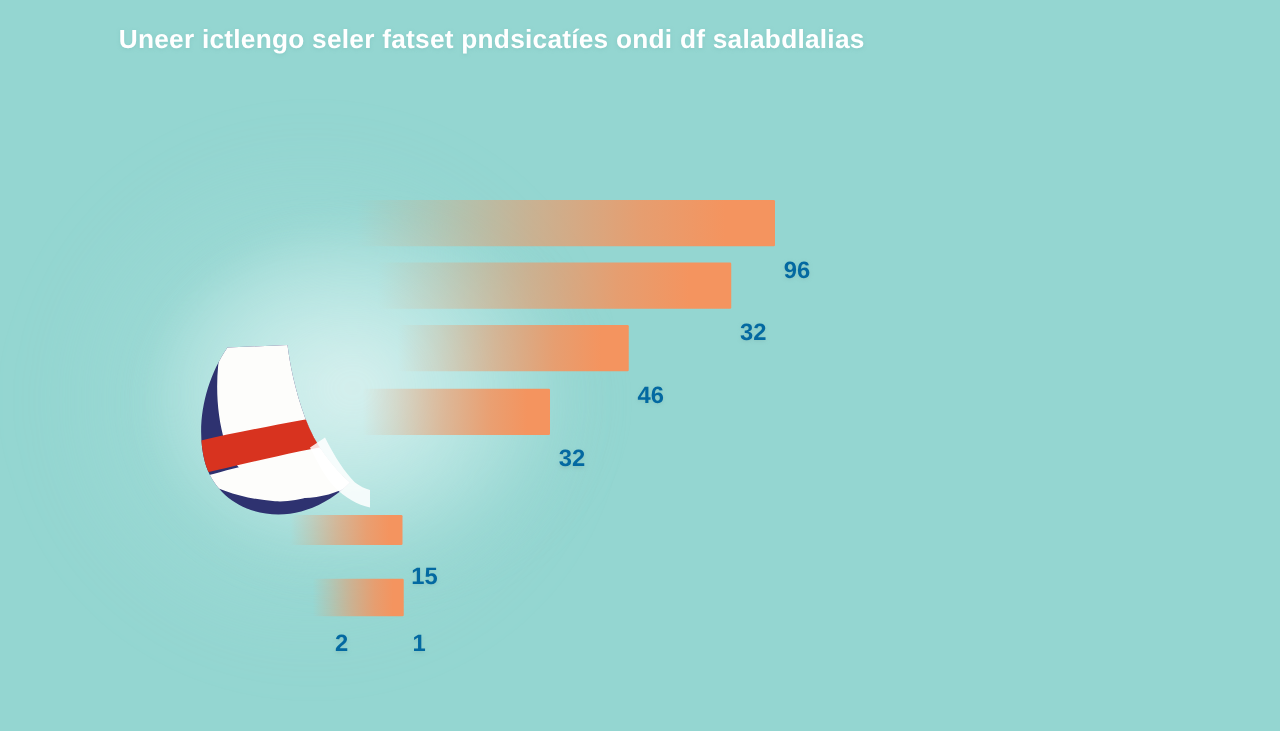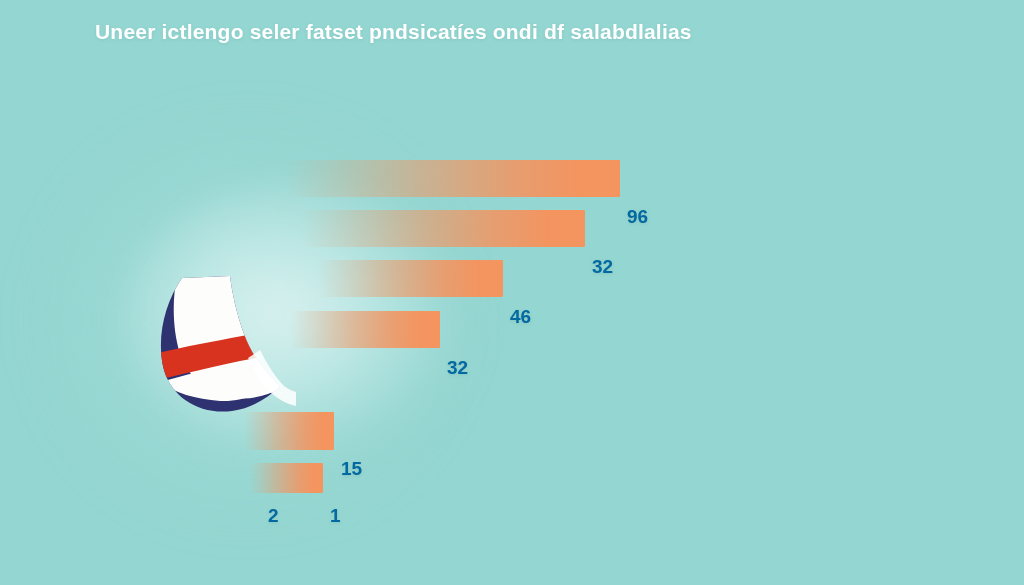--- a/index.html
+++ b/index.html
@@ -164,21 +164,21 @@
         <span class="bar-label outside">32</span>
       </div>
       <div class="bar-row" style="left: 318px; top: 260px; width: 185px; height: 37px;">
         <div class="bar-fill" style="background: linear-gradient(to right, rgba(244, 148, 95, 0) 0%, rgba(244, 148, 95, 0.22) 18%, rgba(244, 148, 95, 0.55) 42%, rgba(244, 148, 95, 0.85) 68%, rgb(244, 148, 95) 88%, rgb(244, 148, 95) 100%);"></div>
         <span class="bar-label outside">46</span>
       </div>
       <div class="bar-row" style="left: 290px; top: 311px; width: 150px; height: 37px;">
         <div class="bar-fill" style="background: linear-gradient(to right, rgba(244, 148, 95, 0) 0%, rgba(244, 148, 95, 0.22) 18%, rgba(244, 148, 95, 0.55) 42%, rgba(244, 148, 95, 0.85) 68%, rgb(244, 148, 95) 88%, rgb(244, 148, 95) 100%);"></div>
         <span class="bar-label outside">32</span>
       </div>
-      <div class="bar-row" style="left: 244px; top: 412px; width: 90px; height: 38px;">
+      <div class="bar-row" style="left: 232px; top: 412px; width: 90px; height: 24px;">
         <div class="bar-fill" style="background: linear-gradient(to right, rgba(244, 148, 95, 0) 0%, rgba(244, 148, 95, 0.22) 18%, rgba(244, 148, 95, 0.55) 42%, rgba(244, 148, 95, 0.85) 68%, rgb(244, 148, 95) 88%, rgb(244, 148, 95) 100%);"></div>
         <span class="bar-label outside">15</span>
       </div>
       <div class="bar-row" style="left: 250px; top: 463px; width: 73px; height: 30px;">
         <div class="bar-fill" style="background: linear-gradient(to right, rgba(244, 148, 95, 0) 0%, rgba(244, 148, 95, 0.22) 18%, rgba(244, 148, 95, 0.55) 42%, rgba(244, 148, 95, 0.85) 68%, rgb(244, 148, 95) 88%, rgb(244, 148, 95) 100%);"></div>
         <span class="bar-label inside">2</span>
         <span class="bar-label outside">1</span>
       </div>
     </div>
 

